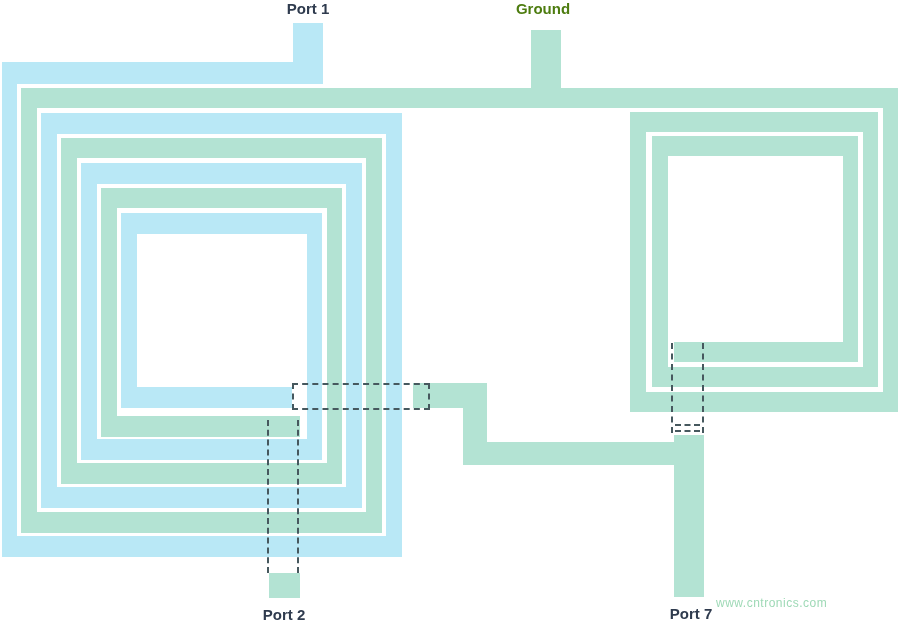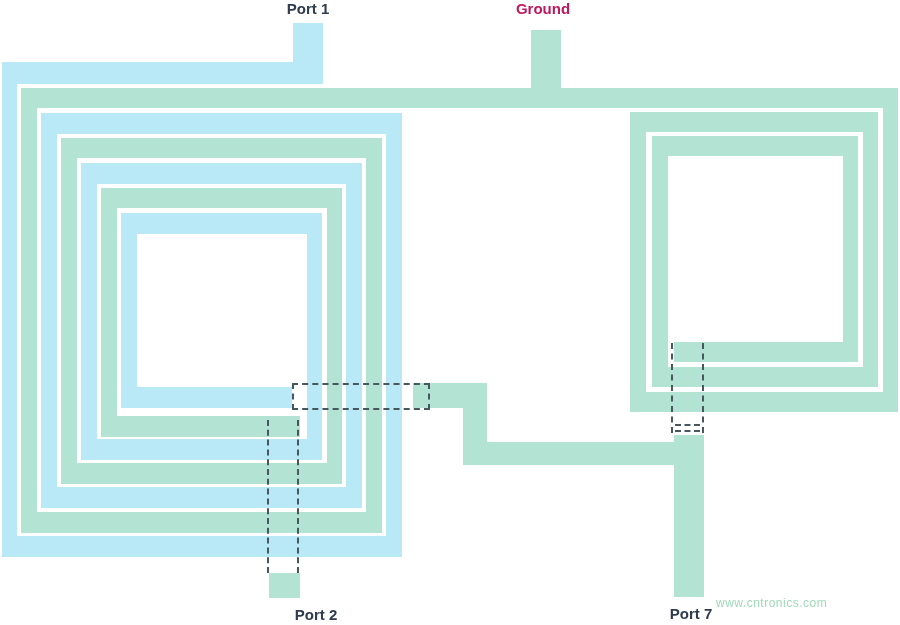--- a/index.html
+++ b/index.html
@@ -85,17 +85,17 @@
   <div id="underpass-layer" class="layer">
       <div class="up-rect" style="left: 292px; top: 383px; width: 138px; height: 27px; border-color: rgb(70, 88, 94);"></div>
       <div class="up-vline" style="left: 267px; top: 420px; height: 153px; border-color: rgb(70, 88, 94);"></div>
       <div class="up-vline" style="left: 297px; top: 420px; height: 153px; border-color: rgb(70, 88, 94);"></div>
       <div class="up-vline" style="left: 671px; top: 343px; height: 90px; border-color: rgb(70, 88, 94);"></div>
       <div class="up-vline" style="left: 702px; top: 343px; height: 90px; border-color: rgb(70, 88, 94);"></div>
       <div class="up-hline" style="left: 675px; top: 424px; width: 25px; border-color: rgb(70, 88, 94);"></div>
       <div class="up-hline" style="left: 675px; top: 430px; width: 25px; border-color: rgb(70, 88, 94);"></div>
     </div>
   <div class="port-label" style="left: 308px; top: 0px; color: rgb(47, 59, 78);">Port 1</div>
-  <div class="port-label" style="left: 543px; top: 0px; color: #be185d;">Ground</div>
-  <div class="port-label" style="left: 284px; top: 606px; color: rgb(47, 59, 78); margin-left: 32px;">Port 2</div>
+  <div class="port-label" style="left: 543px; top: 0px; color: #4d7c0f;">Ground</div>
+  <div class="port-label" style="left: 284px; top: 606px; color: rgb(47, 59, 78);">Port 2</div>
   <div class="port-label" style="left: 691px; top: 605px; color: rgb(47, 59, 78);">Port 7</div>
   <div class="watermark" style="left: 716px; top: 596px; color: rgb(158, 217, 182);">www.cntronics.com</div>
 </div>
 
 </body></html>

